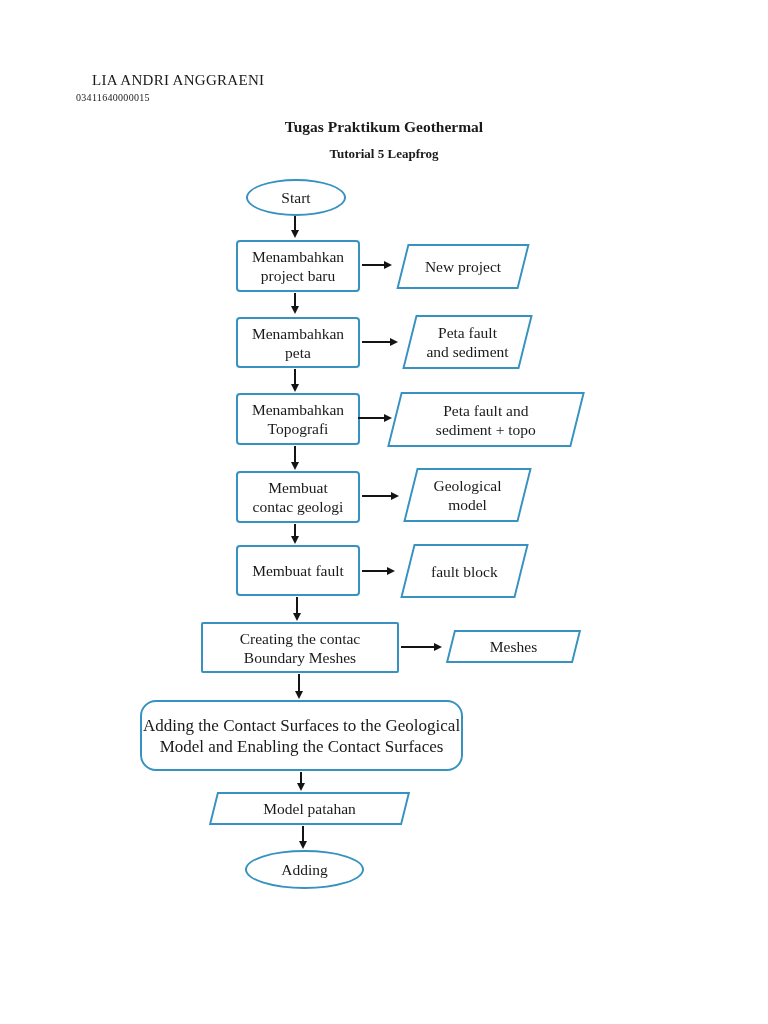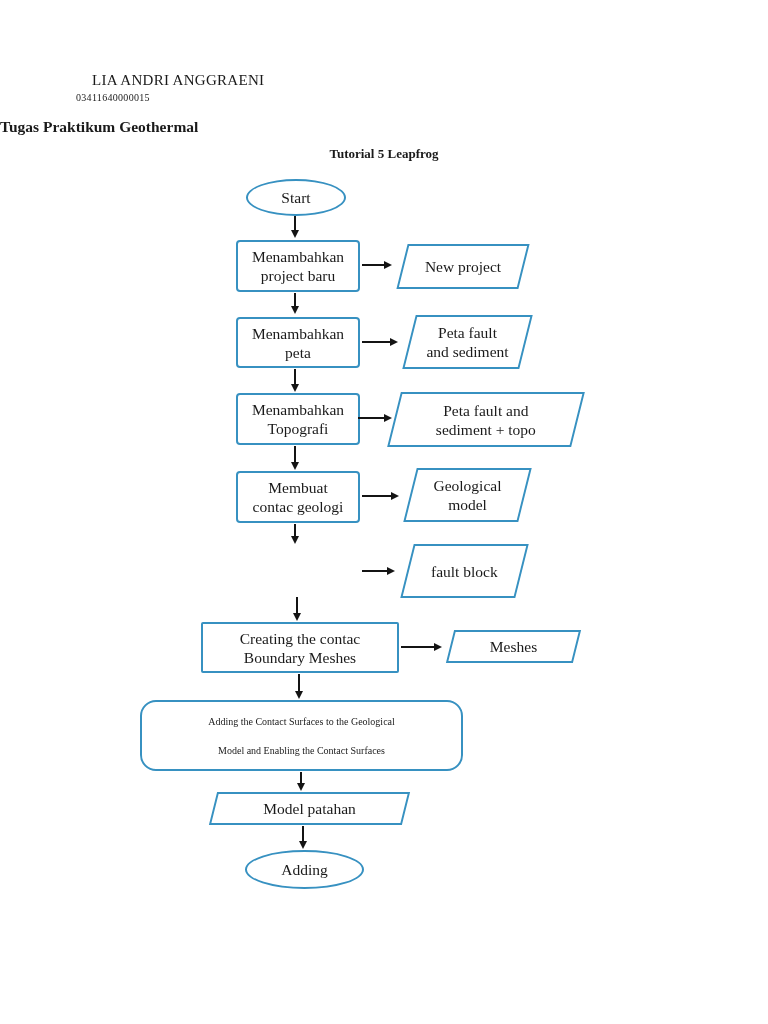--- a/index.html
+++ b/index.html
@@ -15,35 +15,35 @@
     position:relative;
     width:768px;height:1024px;
     background:var(--paper);
     font-family:"Liberation Serif","DejaVu Serif",serif;
     color:var(--text);
     overflow:hidden;
     margin-top:30px;
   }
   .hdr-name{position:absolute;left:92px;top:41px;font-size:15px;line-height:18px;letter-spacing:.3px;}
   .hdr-id{position:absolute;left:76px;top:59px;font-size:10px;line-height:18px;letter-spacing:.3px;}
-  .doc-title{position:absolute;left:0;top:88px;width:768px;text-align:left;font-size:15.5px;font-weight:bold;}
+  .doc-title{position:absolute;left:0;top:88px;width:768px;text-align:center;font-size:15.5px;font-weight:bold;}
   .doc-subtitle{position:absolute;left:0;top:116px;width:768px;text-align:center;font-size:13px;font-weight:bold;}
 
   .shape{
     position:absolute;
     border:2px solid var(--accent);
     background:#fff;
     display:flex;align-items:center;justify-content:center;
     text-align:center;
     font-size:15.5px;line-height:19px;
     white-space:pre-line;
   }
   .term{border-radius:50%;}
   .proc{border-radius:4px;}
-  .proc.big{border-radius:16px;font-size:10px;line-height:29px;padding:0 0;}
+  .proc.big{border-radius:16px;font-size:17px;line-height:21px;padding:0 0;}
   .io{transform:skewX(-14deg);}
   .io .lbl{display:block;transform:skewX(14deg);width:100%;}
 
   
   .va{position:absolute;width:2px;background:var(--ink);}
   .va::after{
     content:"";position:absolute;left:-3.5px;bottom:-8px;
     border-left:4.5px solid transparent;border-right:4.5px solid transparent;
     border-top:8px solid var(--ink);
   }
@@ -101,20 +101,23 @@
   <div class="shape proc" style="left:236px;top:441px;width:124px;height:52px">
     <span class="lbl">Membuat
 contac geologi</span>
   </div>
 
   <div class="shape io" style="left:410px;top:438px;width:115px;height:54px">
     <span class="lbl">Geological
 model</span>
   </div>
 
+  <div class="shape proc" style="left:236px;top:515px;width:124px;height:51px">
+    <span class="lbl">Membuat fault</span>
+  </div>
 
   <div class="shape io" style="left:407px;top:514px;width:115px;height:54px">
     <span class="lbl">fault block</span>
   </div>
 
   <div class="shape proc" style="left:201px;top:592px;width:198px;height:51px;border-radius:2px">
     <span class="lbl">Creating the contac
 Boundary Meshes</span>
   </div>
 

